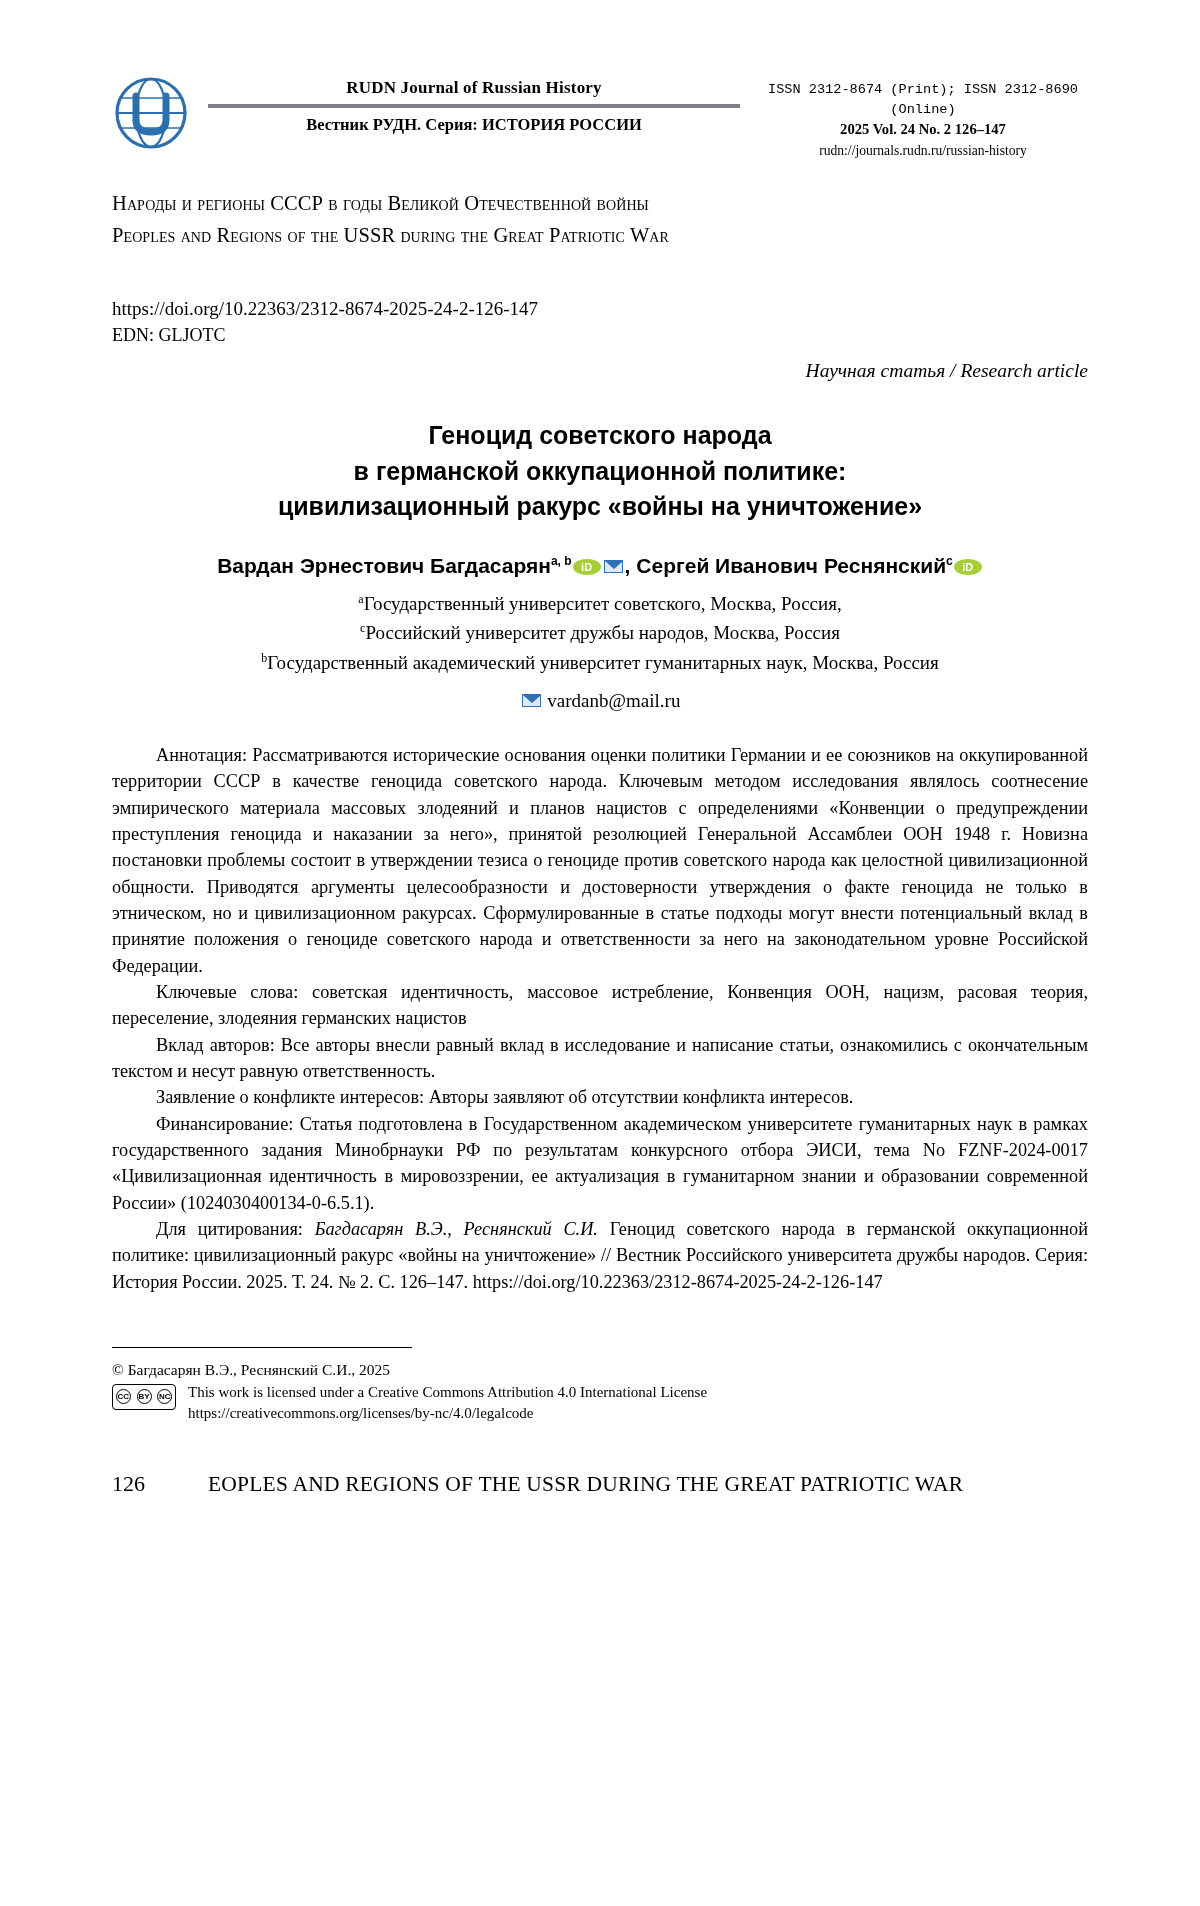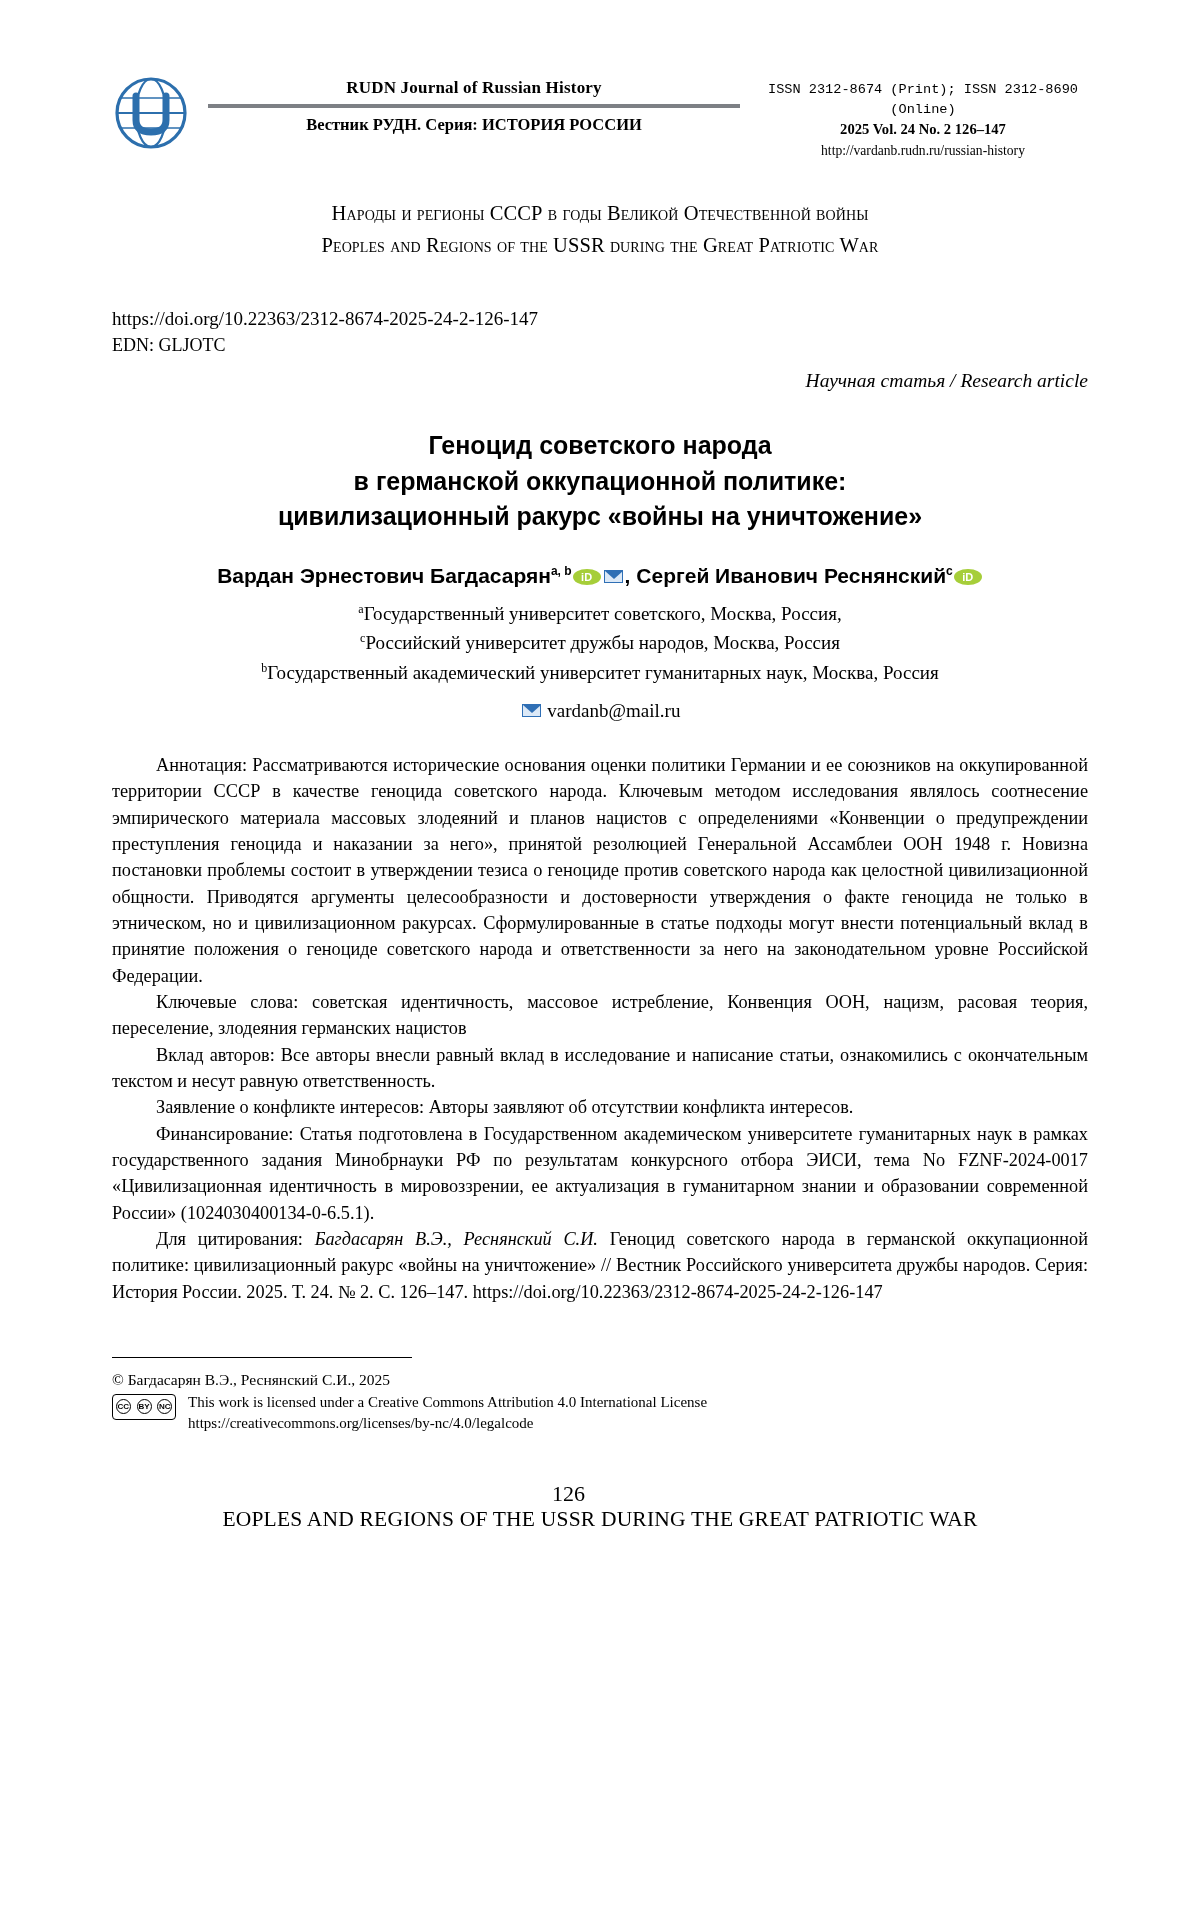--- a/index.html
+++ b/index.html
@@ -64,22 +64,21 @@
     font-size: 14.5px;
     line-height: 1.45;
     padding-top: 8px;
   }
   .masthead-right .issn { font-size: 13.6px; font-family: Liberation Mono, monospace; }
   .masthead-right .volume { font-weight: bold; font-size: 14.6px; }
   .masthead-right .url { font-size: 13.6px; }
 
   
   .section-heads {
-    text-align: center;
-    margin-top: 38px;
+    margin-top: 28px;
     line-height: 1.55;
   }
   .section-heads div {
     font-size: 20.5px;
     font-variant: small-caps;
     letter-spacing: .1px;
   }
 
   
   .doi-block {
@@ -220,22 +219,21 @@
     justify-content: center;
     font-size: 8px;
   }
   .cc-text {
     font-size: 15px;
     line-height: 1.45;
   }
   .page-foot {
     margin-top: 46px;
     display: flex;
-    align-items: center;
-    flex-direction: column;
+    align-items: flex-end;
   }
   .page-num {
     font-size: 22px;
     width: 96px;
   }
   .running-title {
     font-size: 21.5px;
     letter-spacing: .2px;
     flex: 1 1 auto;
   }
@@ -257,21 +255,21 @@
       </svg>
     </div>
     <div class="masthead-center">
       <div class="journal-en">RUDN Journal of Russian History</div>
       <div class="rule"></div>
       <div class="journal-ru">Вестник РУДН. Серия: ИСТОРИЯ РОССИИ</div>
     </div>
     <div class="masthead-right">
       <div class="issn">ISSN 2312-8674 (Print); ISSN 2312-8690 (Online)</div>
       <div class="volume">2025   Vol. 24  No. 2   126–147</div>
-      <div class="url">http://vardanb.rudn.ru/russian-history</div>
+      <div class="url">rudn://journals.rudn.ru/russian-history</div>
     </div>
   </div>
 
   <div class="section-heads">
     <div>Народы и регионы СССР в годы Великой Отечественной войны</div>
     <div>Peoples and Regions of the USSR during the Great Patriotic War</div>
   </div>
 
   <div class="doi-block">
     <div>https://doi.org/10.22363/2312-8674-2025-24-2-126-147</div>

